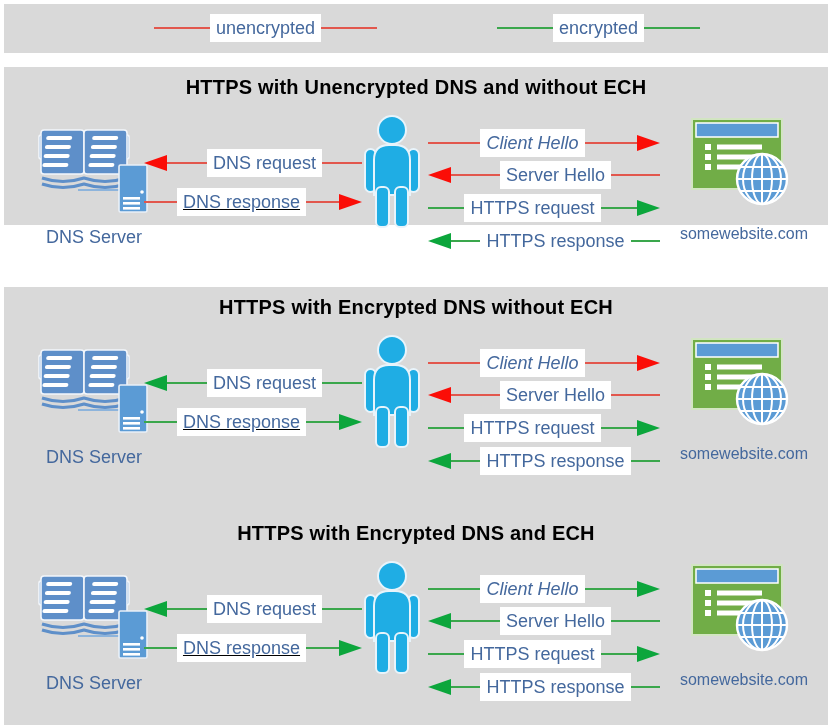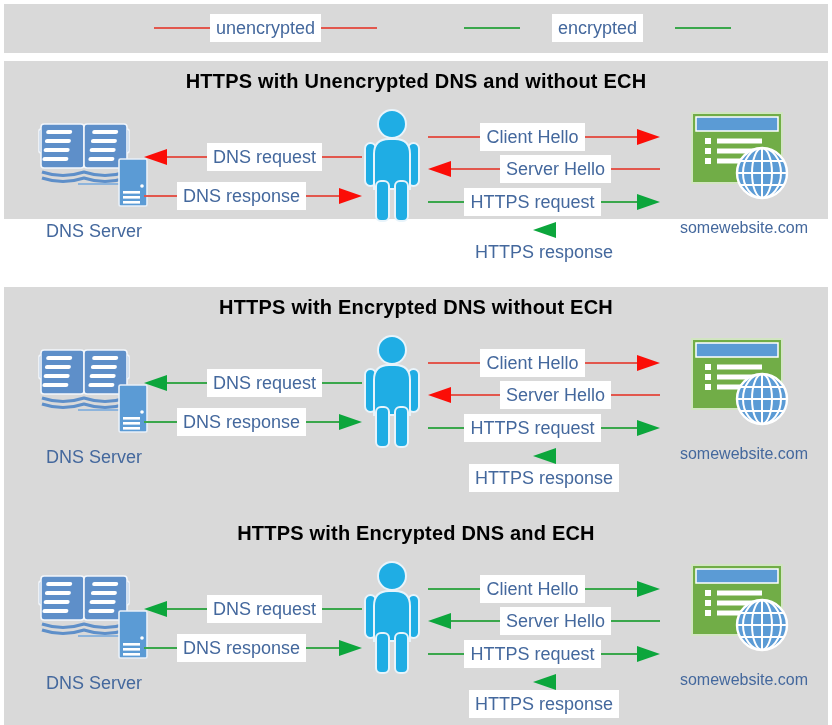--- a/index.html
+++ b/index.html
@@ -1,48 +1,48 @@
 <!DOCTYPE html>
 <html style="--panel-bg: #d9d9d9; --label-text: #44689d; --unencrypted-line: #e2574d; --unencrypted-head: #fb0d07; --encrypted-line: #3aa74c; --encrypted-head: #0ca63c; --person-blue: #1fade4; --book-blue: #5e8fc9; --server-blue: #5b9bd5; --window-green: #71ad47;"><head>
 <meta charset="utf-8">
 <style>
   html,body{margin:0;padding:0;background:#ffffff;}
   body{width:832px;height:725px;position:relative;font-family:"Liberation Sans","DejaVu Sans",sans-serif;overflow:hidden;}
 
   .bar{position:absolute;left:4px;width:824px;background:#d9d9d9;}
   #legend-bar{top:4px;height:49px;}
-  #panel-0{top:61px;height:158px;}
+  #panel-0{top:67px;height:158px;}
   #panel-1{top:287px;height:248px;}
   #panel-2{top:513px;height:264px;}
 
   .panel-title{position:absolute;top:9px;left:0;width:100%;text-align:center;
     font-size:20px;font-weight:bold;color:#000;letter-spacing:.2px;}
 
   
   .arrow{position:absolute;display:flex;align-items:center;height:26px;}
   .arrow .line{flex:1;height:2px;background:var(--line-color);}
   .arrow .head{width:0;height:0;border-top:8px solid transparent;border-bottom:8px solid transparent;display:none;}
   .arrow.enc-unencrypted{--line-color:var(--unencrypted-line);--head-color:var(--unencrypted-head);}
   .arrow.enc-encrypted{--line-color:var(--encrypted-line);--head-color:var(--encrypted-head);}
   .arrow.dir-left  .head-left {display:block;border-right:23px solid var(--head-color);}
   .arrow.dir-right .head-right{display:block;border-left:23px solid var(--head-color);}
   .lbl{background:#fff;color:var(--label-text);font-size:18px;line-height:26px;
     padding:1px 6px;white-space:nowrap;}
 
   .ar-dns-request  {left:140px;top:83px; width:218px;}
-  .ar-dns-response {left:140px;top:122px;width:218px;}
-  .ar-client-hello {left:424px;top:63px; width:232px;}
+  .ar-dns-response {left:140px;top:122px;width:218px;text-decoration:underline;}
+  .ar-client-hello {left:424px;top:63px; width:232px;font-style:italic;}
   .ar-server-hello {left:424px;top:95px; width:232px;}
   .ar-https-request{left:424px;top:128px;width:232px;}
-  .ar-https-response{left:424px;top:161px;width:232px;flex-direction:column;}
+  .ar-https-response{left:424px;top:161px;width:232px;}
 
   
   .legend-item{position:absolute;top:11px;display:flex;align-items:center;height:26px;}
   #legend-unencrypted{left:150px;}
-  #legend-encrypted{left:460px;gap:32px;}
+  #legend-encrypted{left:493px;}
   .legend-item .line{width:56px;height:2px;}
   #legend-unencrypted .line{background:var(--unencrypted-line);}
   #legend-encrypted .line{background:var(--encrypted-line);}
 
   
   .dns-icon{position:absolute;left:34px;top:58px;}
   .dns-label{position:absolute;left:42px;top:160px;font-size:18px;color:var(--label-text);}
   .person-icon{position:absolute;left:357px;top:48px;}
   .website-icon{position:absolute;left:686px;top:50px;}
   .website-label{position:absolute;left:658px;top:158px;width:164px;text-align:center;

